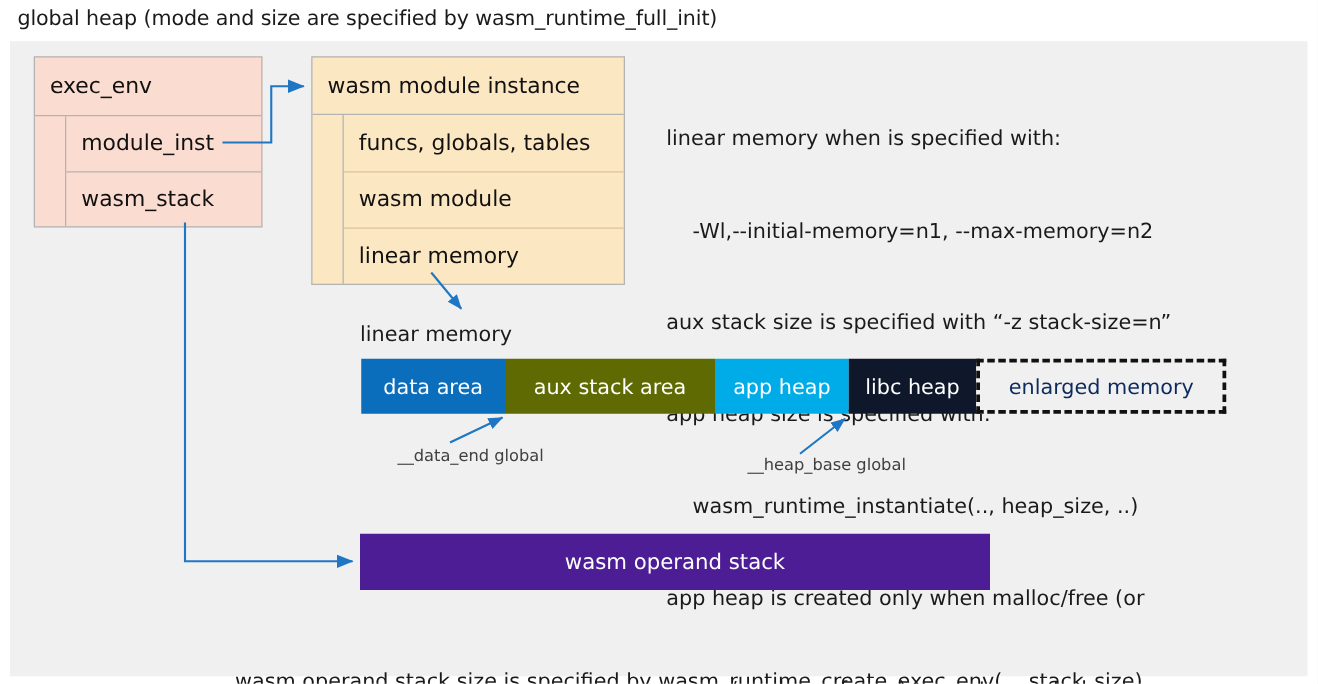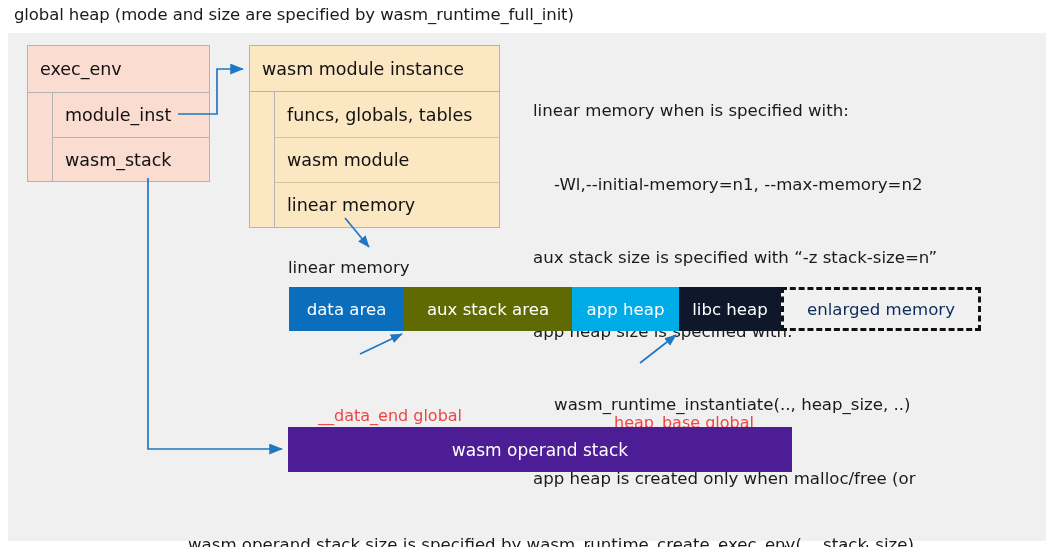--- a/index.html
+++ b/index.html
@@ -146,24 +146,23 @@
   }
   .mem-seg.dashed {
     border: 3px dashed #111111;
     background: #f0f0f0;
     color: #0d2a5c;
   }
 
   
   .anno {
     position: absolute;
-    font-size: 16px;
-    color: #ef4444;
+    font-size: 13px;
+    color: #404040;
     white-space: nowrap;
-    margin-top: 48px;
   }
   #anno-data-end { left: 318px; top: 358px; }
   #anno-heap-base { left: 598px; top: 365px; }
   #anno-exported { left: 302px; top: 388px; }
 
   
   #operand-stack-bar {
     position: absolute;
     left: 288px;
     top: 427px;

